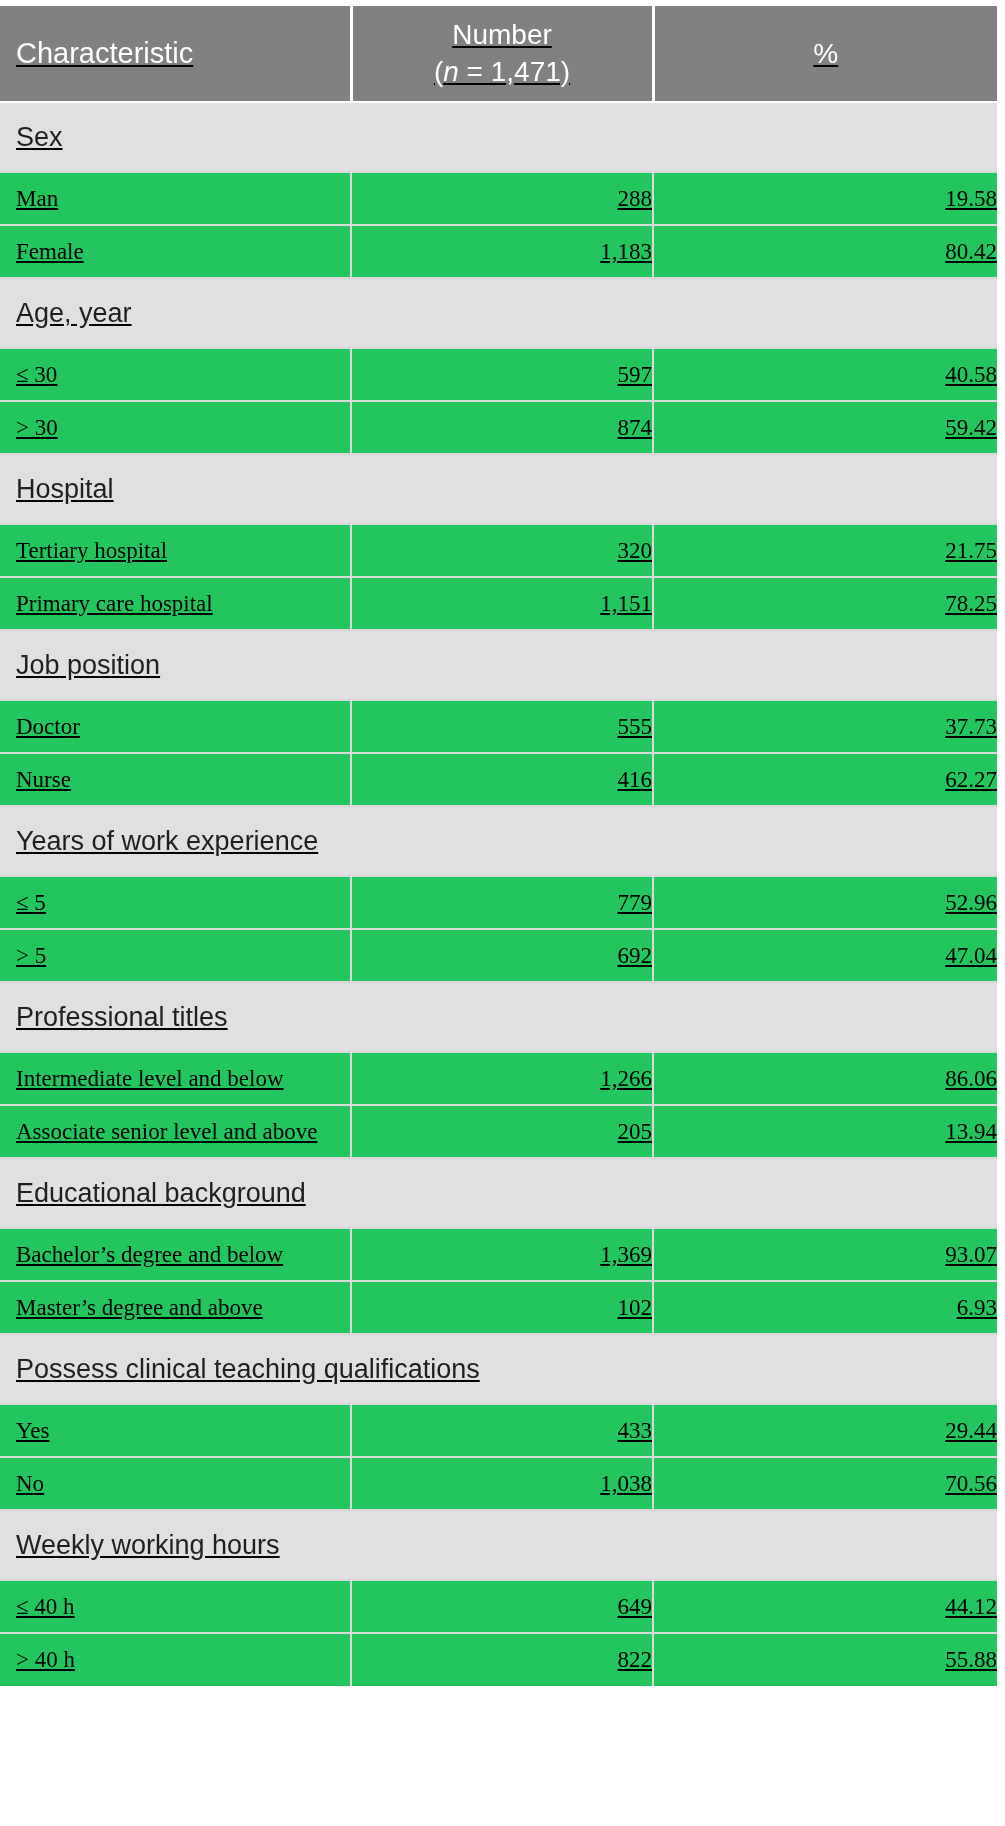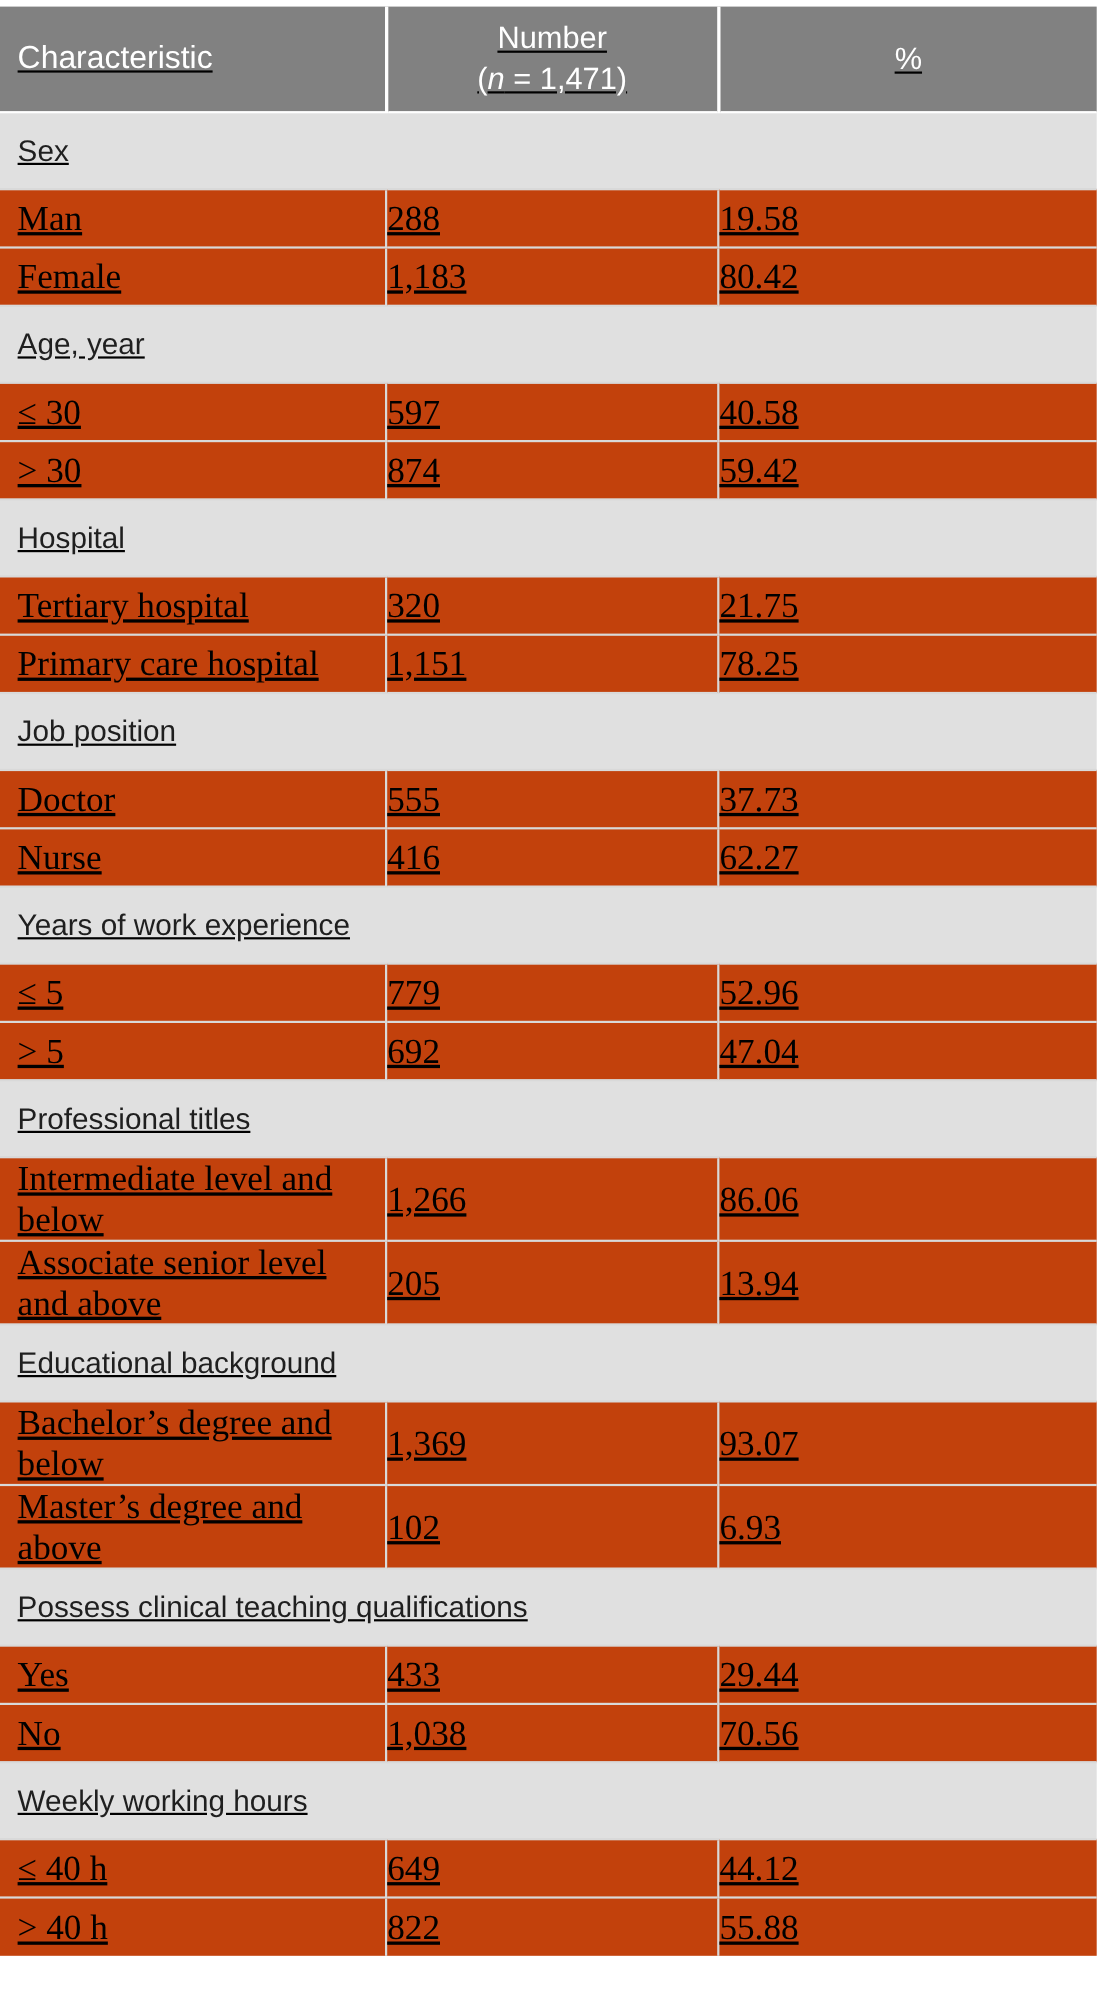--- a/index.html
+++ b/index.html
@@ -41,28 +41,28 @@
     background: #e0e0e0;
     font-family: "Liberation Sans", sans-serif;
     font-size: 27px;
     color: #1f1f1f;
     height: 70px;
     padding-left: 16px;
     vertical-align: middle;
   }
 
   tr.data-row td {
-    background: #c2410c;
+    background: #22c55e;
     height: 53px;
-    font-size: 32px;
+    font-size: 23px;
     vertical-align: middle;
   }
   td.label-cell { text-align: left; padding-left: 16px; }
   td.num-cell, td.pct-cell {
-    text-align: left;
+    text-align: right;
     border-left: 2px solid #d9d9d9;
   }
 </style>
 </head>
 <body>
 
 <div class="page">
   <table class="char-table">
     <colgroup>
       <col class="c1">

